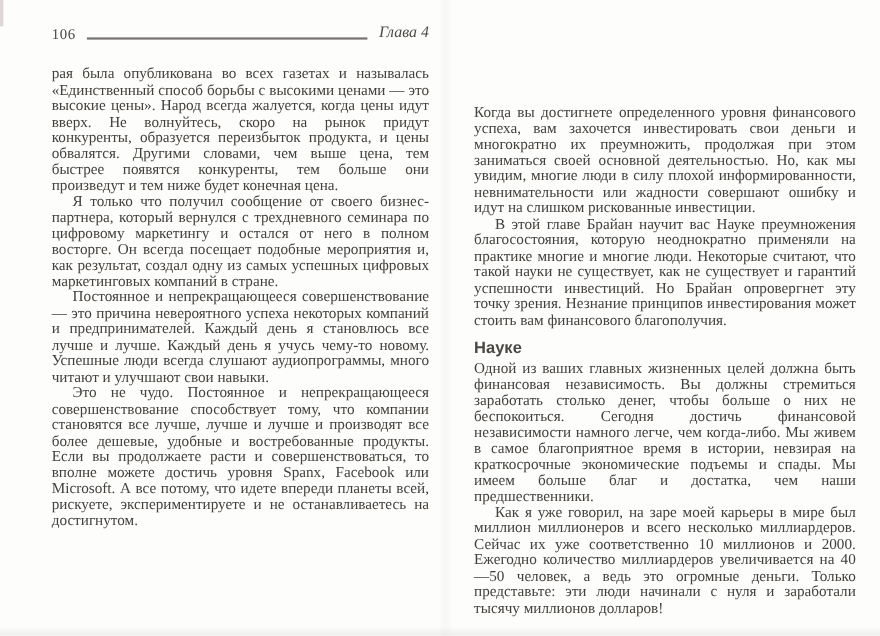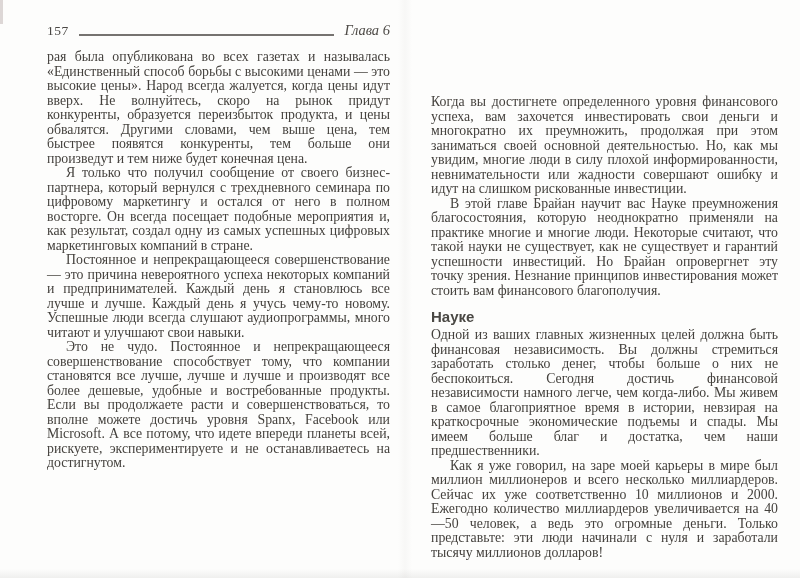--- a/index.html
+++ b/index.html
@@ -33,21 +33,21 @@
     flex: 1;
     margin: 0 10px 3px 10px;
     border-bottom: 2px solid #767370;
     height: 0;
   }
   .chapter-label {
     font-style: italic;
     font-size: 14.5px;
     color: #4e4b47;
   }
-  .page-body { margin-top: 11px; }
+  .page-body { margin-top: 21px; }
 
   p.book-par {
     margin: 0;
     font-size: 13.8px;
     line-height: 14.5px;
     color: #44413d;
     text-align: justify;
     hyphens: auto;
     -webkit-hyphens: auto;
   }
@@ -107,23 +107,23 @@
     background: linear-gradient(to right, rgba(0,0,0,0), rgba(80,75,70,0.03), rgba(0,0,0,0));
   }
 </style>
 </head>
 <body>
 
 <div id="book-spread">
 
   <div class="left-page">
     <div class="page-header">
-      <span class="page-number">157</span>
+      <span class="page-number">106</span>
       <span class="header-rule"></span>
-      <span class="chapter-label">Глава 6</span>
+      <span class="chapter-label">Глава 4</span>
     </div>
     <div class="page-body">
       <p class="book-par" lang="ru">рая была опубликована во всех газетах и называлась «Единственный способ борьбы с высокими ценами — это высокие цены». Народ всегда жалуется, когда цены идут вверх. Не волнуйтесь, скоро на рынок придут конкуренты, образуется переизбыток продукта, и цены обвалятся. Другими словами, чем выше цена, тем быстрее появятся конкуренты, тем больше они произведут и тем ниже будет конечная цена.</p>
       <p class="book-par indent" lang="ru">Я только что получил сообщение от своего бизнес-партнера, который вернулся с трехдневного семинара по цифровому маркетингу и остался от него в полном восторге. Он всегда посещает подобные мероприятия и, как результат, создал одну из самых успешных цифровых маркетинговых компаний в стране.</p>
       <p class="book-par indent" lang="ru">Постоянное и непрекращающееся совершенствование — это причина невероятного успеха некоторых компаний и предпринимателей. Каждый день я становлюсь все лучше и лучше. Каждый день я учусь чему-то новому. Успешные люди всегда слушают аудиопрограммы, много читают и улучшают свои навыки.</p>
       <p class="book-par indent" lang="ru">Это не чудо. Постоянное и непрекращающееся совершенствование способствует тому, что компании становятся все лучше, лучше и лучше и производят все более дешевые, удобные и востребованные продукты. Если вы продолжаете расти и совершенствоваться, то вполне можете достичь уровня Spanx, Facebook или Microsoft. А все потому, что идете впереди планеты всей, рискуете, экспериментируете и не останавливаетесь на достигнутом.</p>
     </div>
   </div>
 
   <div class="right-page">

